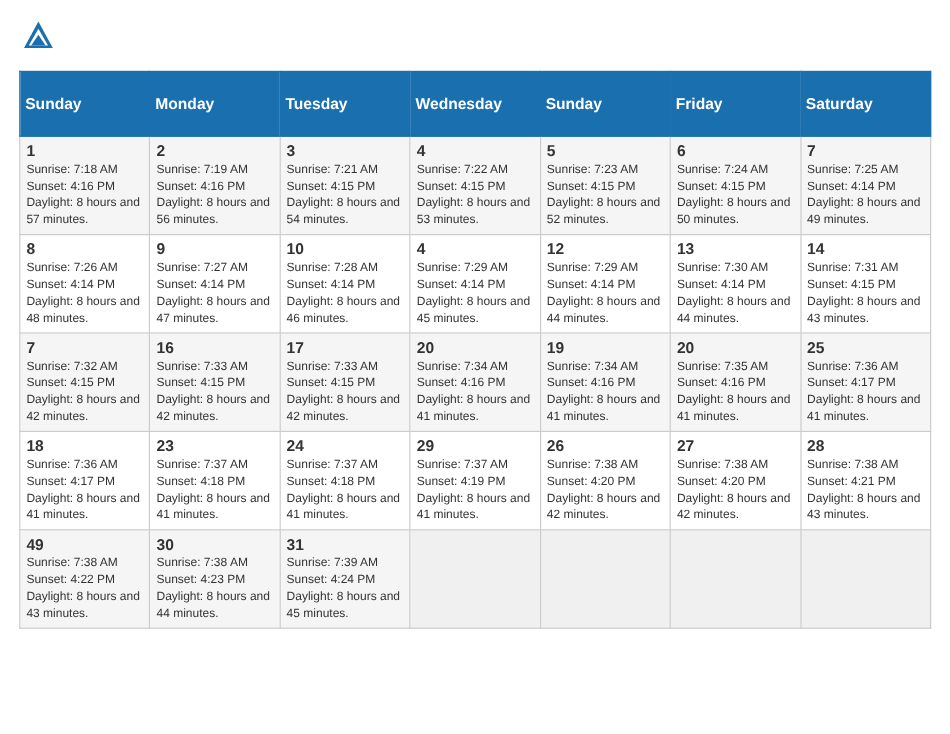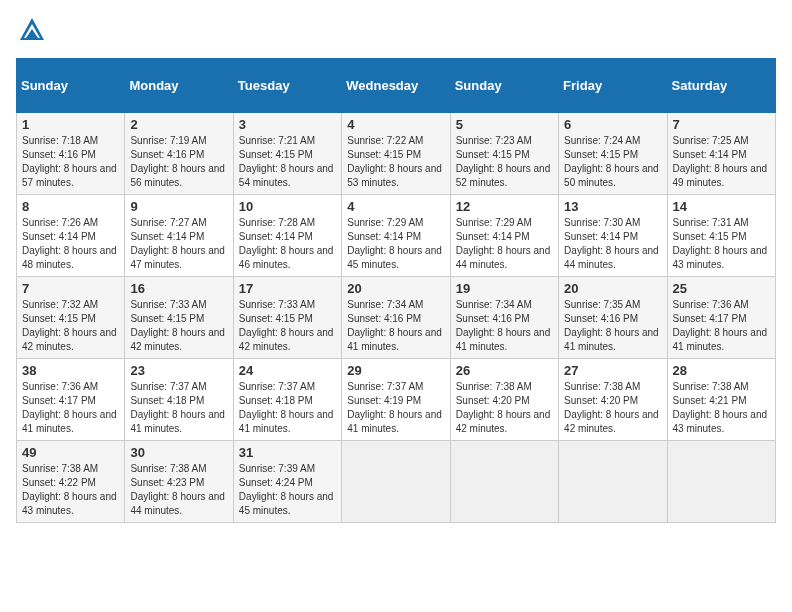--- a/index.html
+++ b/index.html
@@ -291,21 +291,21 @@
         <span class="day-num">25</span>
         <span class="day-info">
           Sunrise: 7:36 AM<br>
           Sunset: 4:17 PM<br>
           Daylight: 8 hours and 41 minutes.
         </span>
       </td>
       </tr>
       <tr>
         <td>
-        <span class="day-num">38</span>
+        <span class="day-num">18</span>
         <span class="day-info">
           Sunrise: 7:36 AM<br>
           Sunset: 4:17 PM<br>
           Daylight: 8 hours and 41 minutes.
         </span>
       </td>
         <td>
         <span class="day-num">23</span>
         <span class="day-info">
           Sunrise: 7:37 AM<br>

